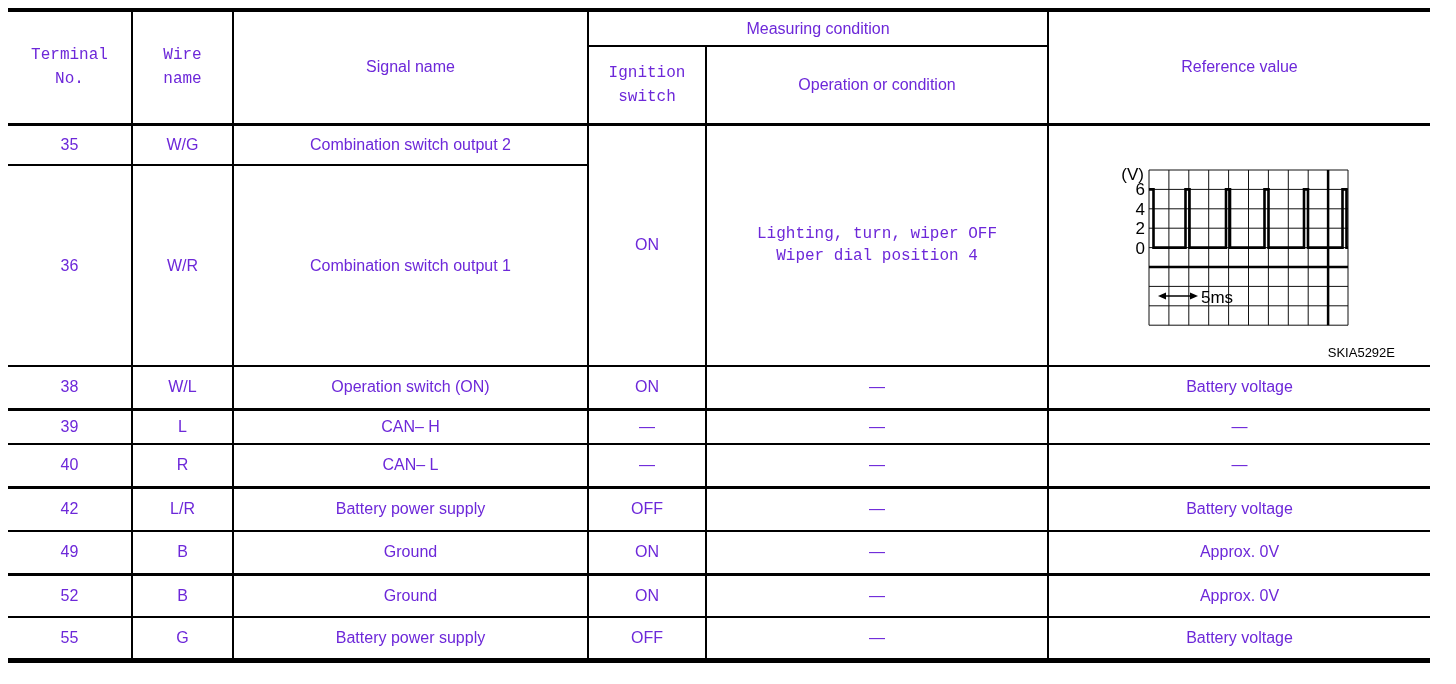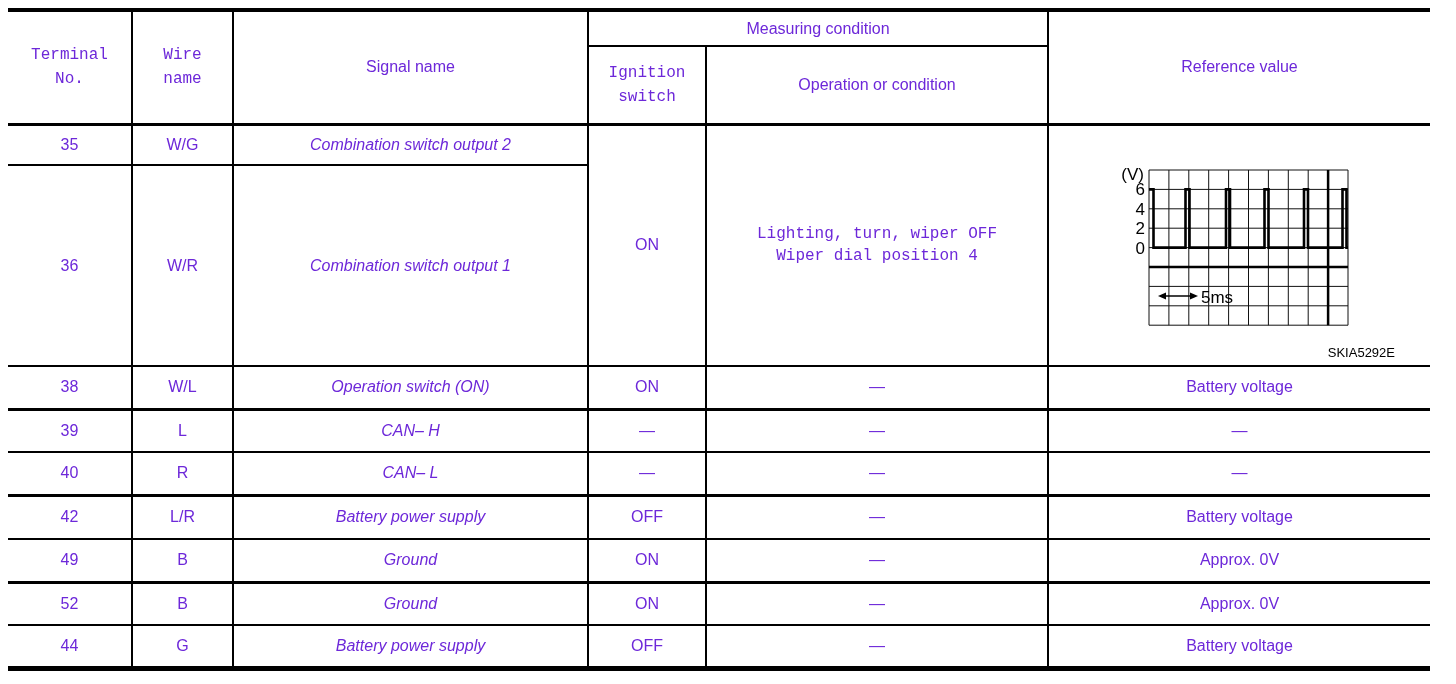--- a/index.html
+++ b/index.html
@@ -8,21 +8,21 @@
   table.term{position:absolute;left:8px;top:8px;width:1422px;
              border-collapse:collapse;table-layout:fixed;
              border-top:4px solid #000;border-bottom:5px solid #000;}
   table.term th,table.term td{border:2px solid #000;font-size:16px;font-weight:normal;
              vertical-align:middle;text-align:center;padding:0;color:#6d28d9;}
   .no-l{border-left:none !important;}
   .no-r{border-right:none !important;}
   .hb{border-bottom-width:3px !important;}
   tr.thick-b td{border-bottom-width:3px;}
   .preline{white-space:pre-line;line-height:24px;display:inline-block;font-family:Liberation Mono, monospace;}
-  td.sig{text-align:left;padding-left:14px;font-style:italic;}
+  td.sig{text-align:left;padding-left:14px;}
   td.tnum{padding-right:46px;}
   td.wire{padding-right:10px;}
   td.op{text-align:left;padding-left:12px;}
   td.op .preline{line-height:22px;}
   td.wave-cell{padding:0;vertical-align:top;}
   .wave-wrap{position:relative;width:100%;height:238px;}
   .wave-wrap svg{position:absolute;left:0;top:0;display:block;}
   svg text{font-family:"Liberation Sans",sans-serif;fill:#000;}
 </style>
 </head>
@@ -95,21 +95,21 @@
     </tr>
 
     <tr style="height:43px" class="thick-b">
       <td class="no-l tnum">38</td>
       <td class="wire">W/L</td>
       <td class="sig">Operation switch (ON)</td>
       <td>ON</td>
       <td>—</td>
       <td class="no-r">Battery voltage</td>
     </tr>
-    <tr style="height:43px">
+    <tr style="height:35px">
       <td class="no-l tnum">39</td>
       <td class="wire">L</td>
       <td class="sig">CAN– H</td>
       <td>—</td>
       <td>—</td>
       <td class="no-r">—</td>
     </tr>
     <tr style="height:43px" class="thick-b">
       <td class="no-l tnum">40</td>
       <td class="wire">R</td>
@@ -136,21 +136,21 @@
     </tr>
     <tr style="height:43px">
       <td class="no-l tnum">52</td>
       <td class="wire">B</td>
       <td class="sig">Ground</td>
       <td>ON</td>
       <td>—</td>
       <td class="no-r">Approx. 0V</td>
     </tr>
     <tr style="height:43px">
-      <td class="no-l tnum">44</td>
+      <td class="no-l tnum">55</td>
       <td class="wire">G</td>
       <td class="sig">Battery power supply</td>
       <td>OFF</td>
       <td>—</td>
       <td class="no-r">Battery voltage</td>
     </tr>
   </tbody>
     </table>
 </div>
 

